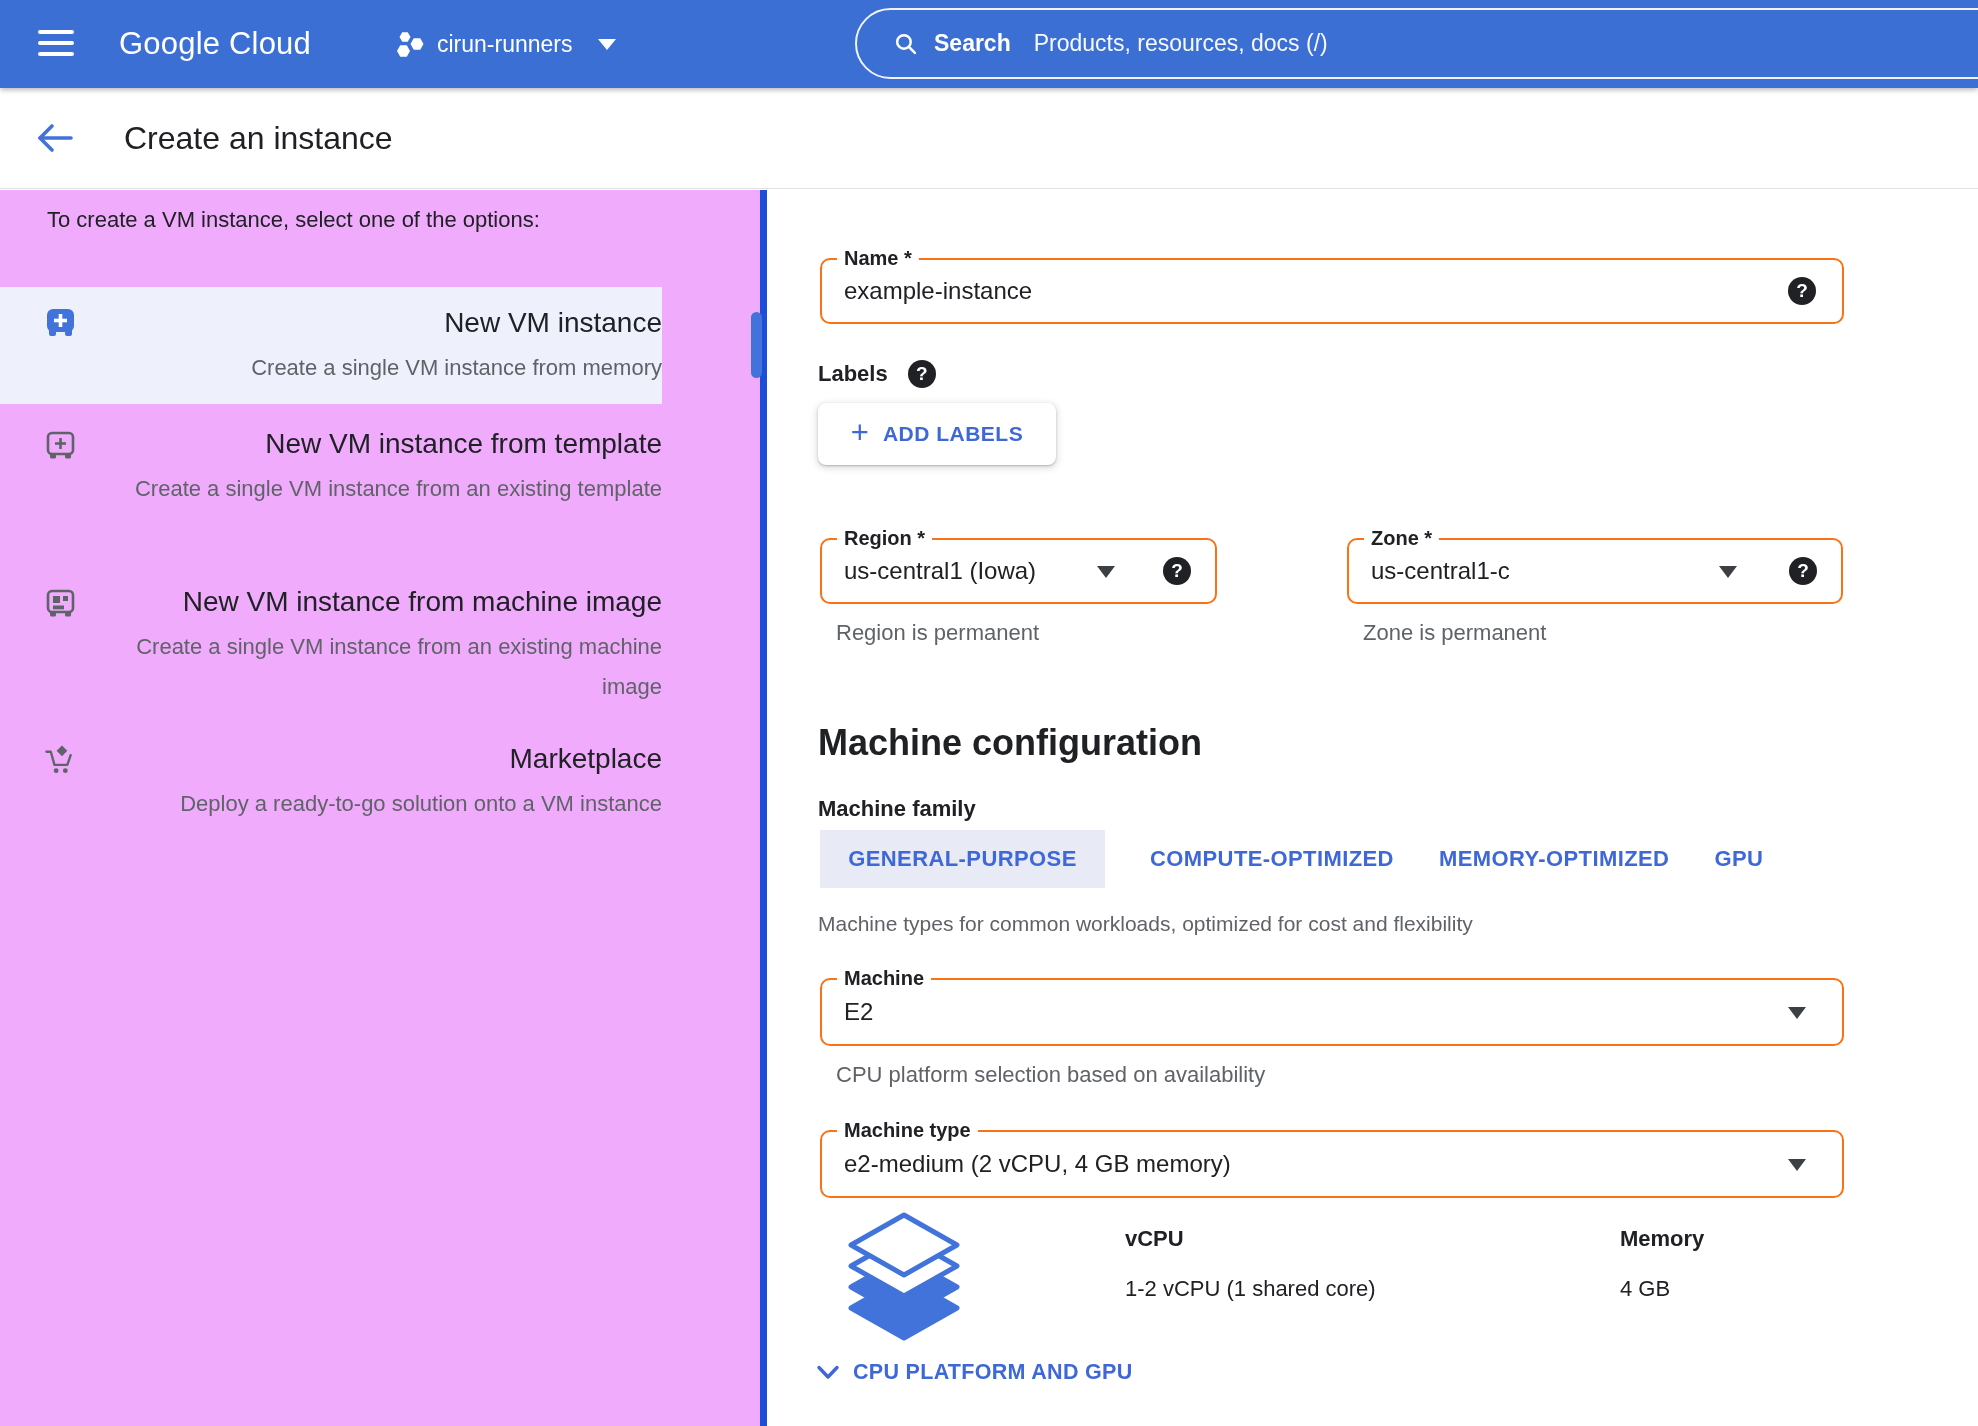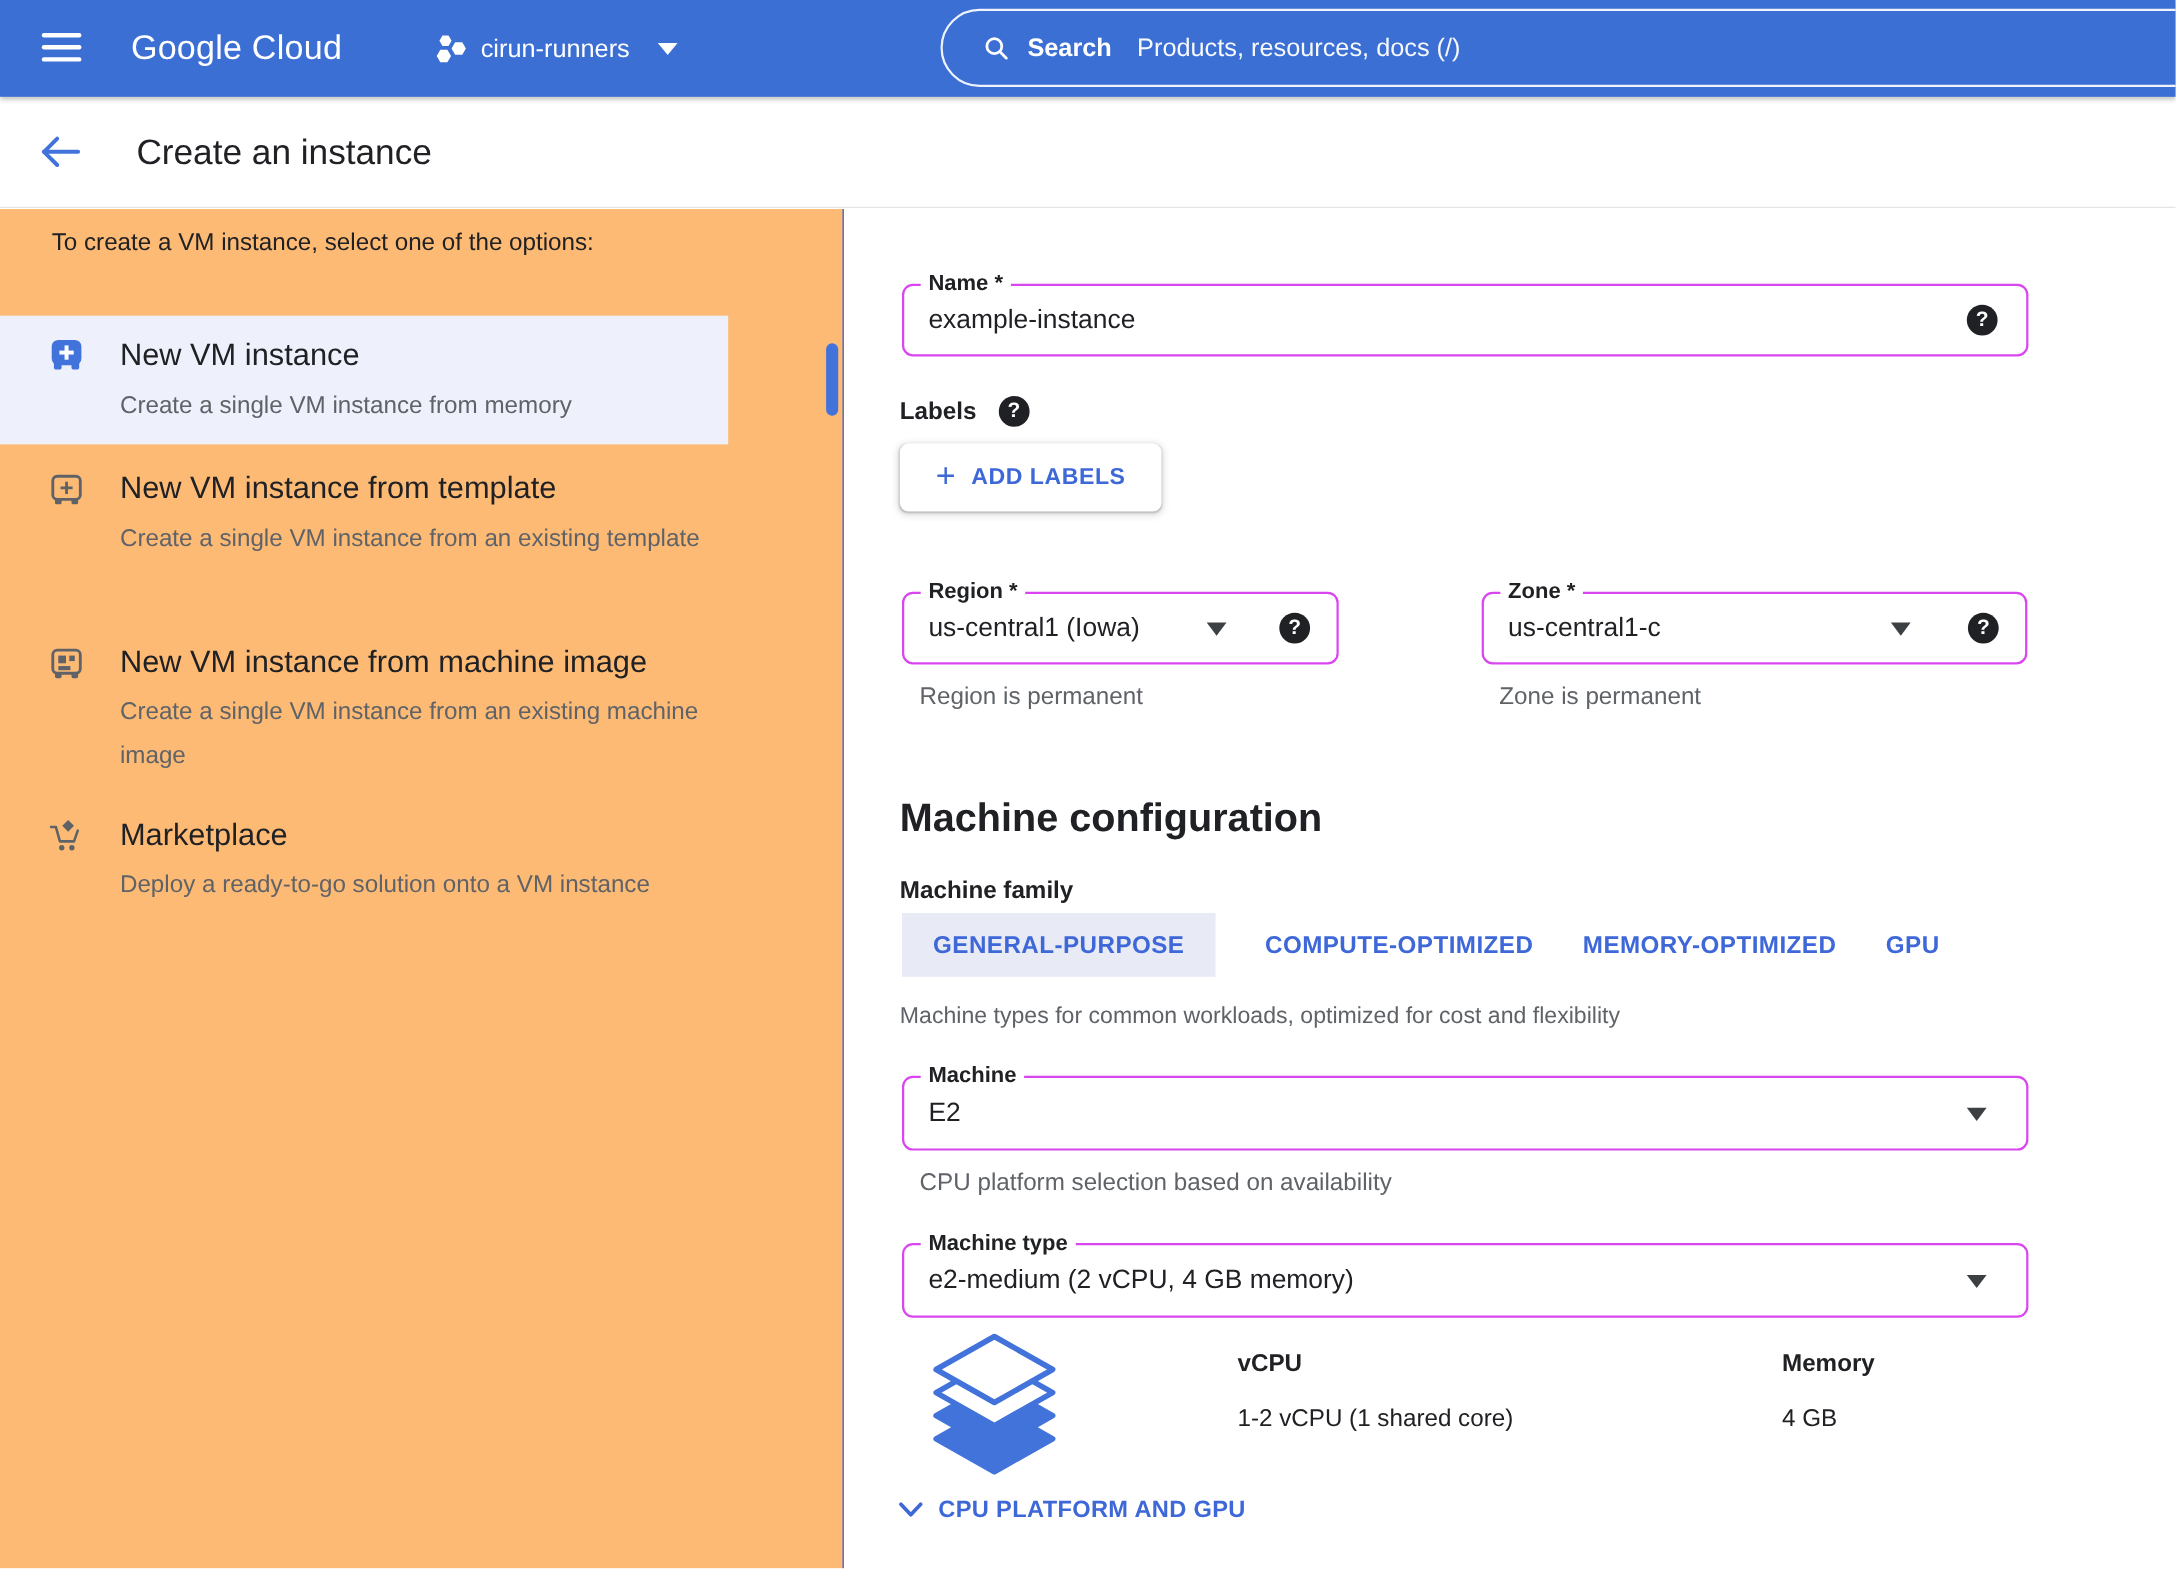--- a/index.html
+++ b/index.html
@@ -41,42 +41,42 @@
     position:absolute; left:0; top:88px; width:1978px; height:101px; background:#fff;
     border-bottom:1px solid #e0e2e6; z-index:4;
   }
   .back-btn { position:absolute; left:35px; top:33px; width:40px; height:34px; cursor:pointer; }
   .page-title { position:absolute; left:124px; top:0; height:101px; display:flex; align-items:center;
     font-size:32px; font-weight:400; color:#202124; }
 
   
   .sidebar {
     position:absolute; left:0; top:190px; width:767px; height:1236px;
-    border-right:1px solid #1d4ed8; background:#fdba74;
+    border-right:7px solid #1d4ed8; background:#f0abfc;text-align:right;
   }
   .intro { position:absolute; left:47px; top:17px; font-size:22px; color:#202124; }
   .opt { position:absolute; left:0; width:662px; display:flex; gap:32px; padding-left:44px; cursor:pointer; }
   .opt .ic { flex:0 0 33px; width:33px; height:33px; margin-top:2px; }
   .opt .txt { width:580px; }
   .opt .t { font-size:28px; color:#202124; line-height:34px; }
   .opt .d { font-size:22px; color:#5f6368; line-height:40px; margin-top:8px; }
   .opt.selected { background:#eef1fb; }
   .opt1 { top:97px; height:117px; padding-top:19px; }
   .opt1 .ic { margin-top:0; }
   .opt2 { top:225px; height:160px; padding-top:12px; }
   .opt3 { top:383px; height:160px; padding-top:12px; }
   .opt4 { top:540px; height:120px; padding-top:12px; }
   .scroll-thumb {
     position:absolute; left:751px; top:122px; width:11px; height:66px;
     background:#4273db; border-radius:6px; cursor:grab;
   }
 
   
   .field {
-    position:absolute; border:2px solid #d946ef; border-radius:10px; background:#fff;
+    position:absolute; border:2px solid #f97316; border-radius:10px; background:#fff;
   }
   .flabel {
     position:absolute; top:-13px; left:15px; background:#fff; padding:0 7px;
     font-size:20px; font-weight:600; color:#202124; white-space:nowrap;
   }
   .fvalue {
     position:absolute; left:22px; top:50%; transform:translateY(-50%);
     font-size:24px; color:#202124; white-space:nowrap;
   }
   .caret-dark {

